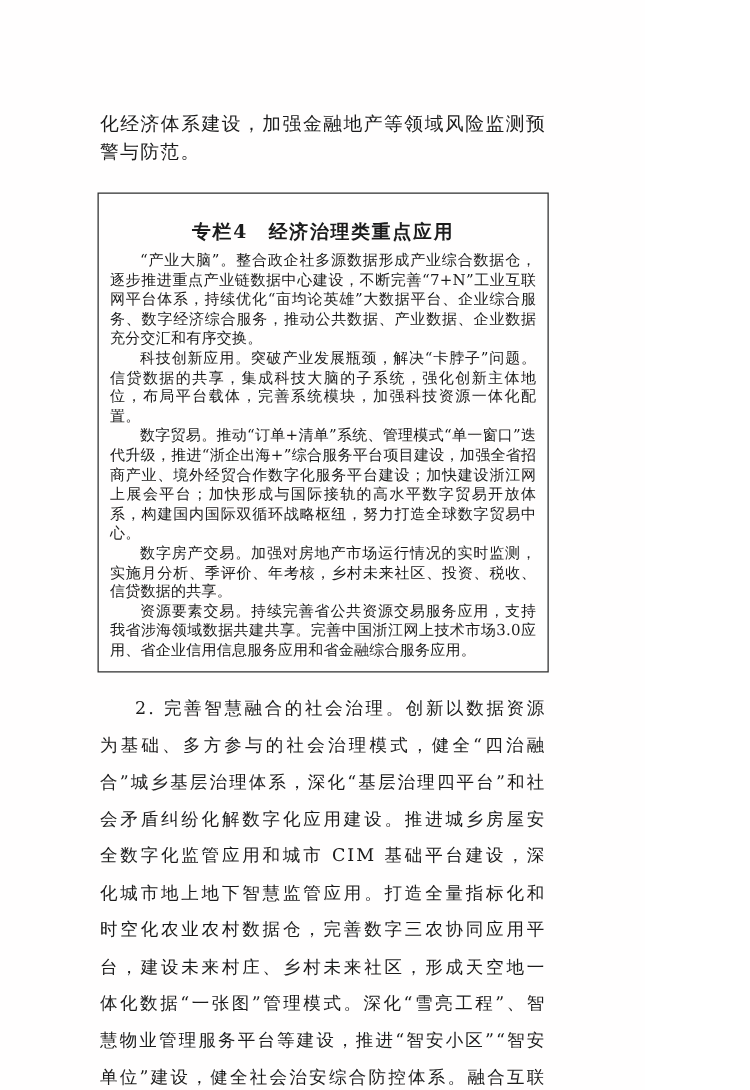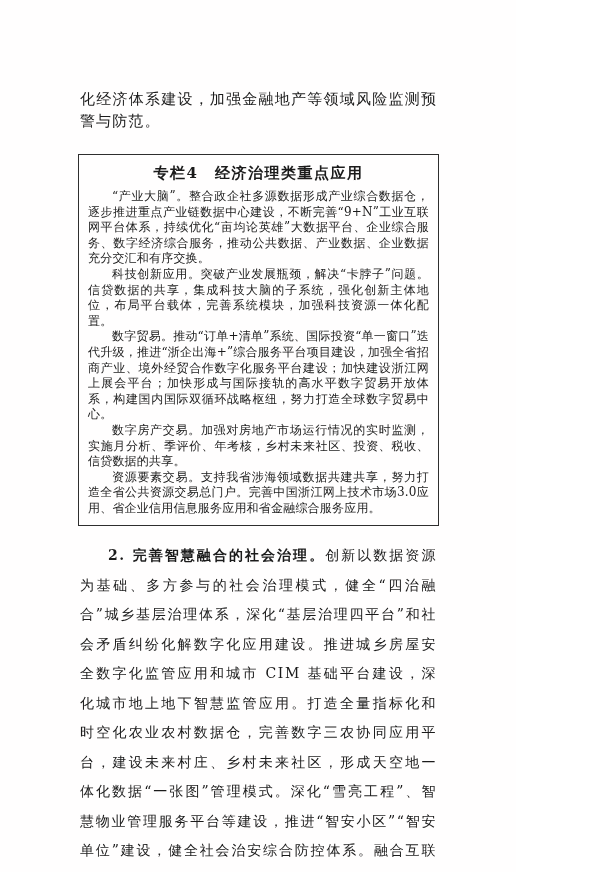--- a/index.html
+++ b/index.html
@@ -28,63 +28,63 @@
     margin: 22px 77px 0 78px;
     border: 1px solid #2e2e2e;
     padding: 7px 9px 9px 9px;
     box-sizing: border-box;
   }
   .column-box-title {
     text-align: center;
     font-weight: bold;
     font-size: 15px;
     letter-spacing: 1.5px;
-    margin: 2px 0 6px 0;
+    margin: 14px 0 6px 0;
   }
   .column-box p {
     margin: 0;
     font-size: 12px;
     line-height: 15.6px;
     letter-spacing: 0.2px;
     text-align: justify;
     text-indent: 2em;
   }
   .body-paragraph {
     margin: 15px 79px 0 80px;
     font-size: 14px;
     line-height: 29.5px;
     letter-spacing: 1.6px;
     text-align: justify;
     text-indent: 2em;
   }
   .body-paragraph .lead {
-    font-weight: bold;
+    font-weight: normal;
   }
   .page-number {
     margin-top: 3px;
     text-align: right;
     padding-right: 110px;
     font-size: 14px;
     letter-spacing: 2px;
   }
 </style>
 </head>
 <body>
 
 <div class="page">
 
   <p class="top-paragraph">化经济体系建设，加强金融地产等领域风险监测预警与防范。</p>
 
   <div class="column-box">
     <div class="column-box-title">专栏4　经济治理类重点应用</div>
-    <p>“产业大脑”。整合政企社多源数据形成产业综合数据仓，逐步推进重点产业链数据中心建设，不断完善“9+N”工业互联网平台体系，持续优化“亩均论英雄”大数据平台、企业综合服务、数字经济综合服务，推动公共数据、产业数据、企业数据充分交汇和有序交换。</p>
+    <p>“产业大脑”。整合政企社多源数据形成产业综合数据仓，逐步推进重点产业链数据中心建设，不断完善“7+N”工业互联网平台体系，持续优化“亩均论英雄”大数据平台、企业综合服务、数字经济综合服务，推动公共数据、产业数据、企业数据充分交汇和有序交换。</p>
     <p>科技创新应用。突破产业发展瓶颈，解决“卡脖子”问题。信贷数据的共享，集成科技大脑的子系统，强化创新主体地位，布局平台载体，完善系统模块，加强科技资源一体化配置。</p>
-    <p>数字贸易。推动“订单+清单”系统、国际投资“单一窗口”迭代升级，推进“浙企出海+”综合服务平台项目建设，加强全省招商产业、境外经贸合作数字化服务平台建设；加快建设浙江网上展会平台；加快形成与国际接轨的高水平数字贸易开放体系，构建国内国际双循环战略枢纽，努力打造全球数字贸易中心。</p>
+    <p>数字贸易。推动“订单+清单”系统、管理模式“单一窗口”迭代升级，推进“浙企出海+”综合服务平台项目建设，加强全省招商产业、境外经贸合作数字化服务平台建设；加快建设浙江网上展会平台；加快形成与国际接轨的高水平数字贸易开放体系，构建国内国际双循环战略枢纽，努力打造全球数字贸易中心。</p>
     <p>数字房产交易。加强对房地产市场运行情况的实时监测，实施月分析、季评价、年考核，乡村未来社区、投资、税收、信贷数据的共享。</p>
-    <p>资源要素交易。支持我省涉海领域数据共建共享，努力打造全省公共资源交易总门户。完善中国浙江网上技术市场3.0应用、省企业信用信息服务应用和省金融综合服务应用。</p>
+    <p>资源要素交易。持续完善省公共资源交易服务应用，支持我省涉海领域数据共建共享。完善中国浙江网上技术市场3.0应用、省企业信用信息服务应用和省金融综合服务应用。</p>
   </div>
 
   <p class="body-paragraph">
     <span class="lead">2. 完善智慧融合的社会治理。</span><span>创新以数据资源为基础、多方参与的社会治理模式，健全“四治融合”城乡基层治理体系，深化“基层治理四平台”和社会矛盾纠纷化解数字化应用建设。推进城乡房屋安全数字化监管应用和城市 CIM 基础平台建设，深化城市地上地下智慧监管应用。打造全量指标化和时空化农业农村数据仓，完善数字三农协同应用平台，建设未来村庄、乡村未来社区，形成天空地一体化数据“一张图”管理模式。深化“雪亮工程”、智慧物业管理服务平台等建设，推进“智安小区”“智安单位”建设，健全社会治安综合防控体系。融合互联网数据资源，打造网信智治平台，提升网络治理能力和水平。</span>
   </p>
 
   <div class="page-number">— 7 —</div>
 
 </div>
 

